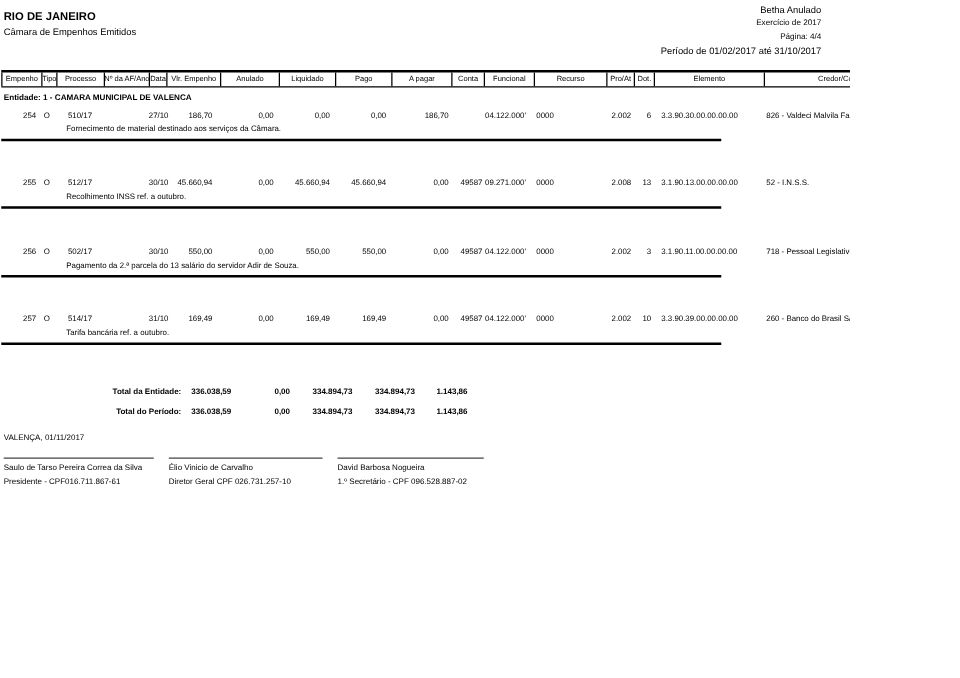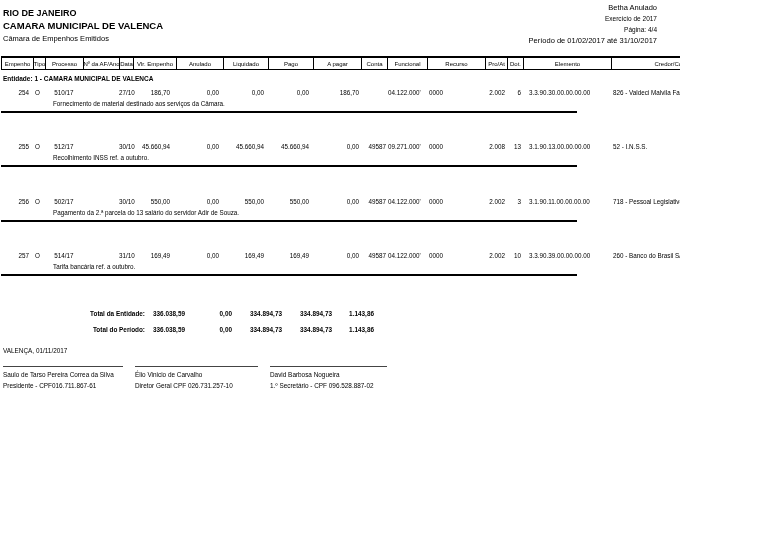--- a/index.html
+++ b/index.html
@@ -67,21 +67,20 @@
   .sig-name { line-height:8px; }
   .sig-role { margin-top:3px; line-height:8px; }
 </style>
 </head>
 <body>
 
 <div class="page">
 
   <div class="hdr-left">
     <div class="hdr-state">RIO DE JANEIRO</div>
-    <div class="hdr-entity">CAMARA MUNICIPAL DE VALENCA</div>
     <div class="hdr-title">Câmara de Empenhos Emitidos</div>
   </div>
   <div class="hdr-right">
     <div class="hdr-vendor">Betha Anulado</div>
     <div class="hdr-small">Exercício de 2017</div>
     <div class="hdr-small">Página: 4/4</div>
     <div class="hdr-period">Período de 01/02/2017 até 31/10/2017</div>
   </div>
 
   <div class="thead">

